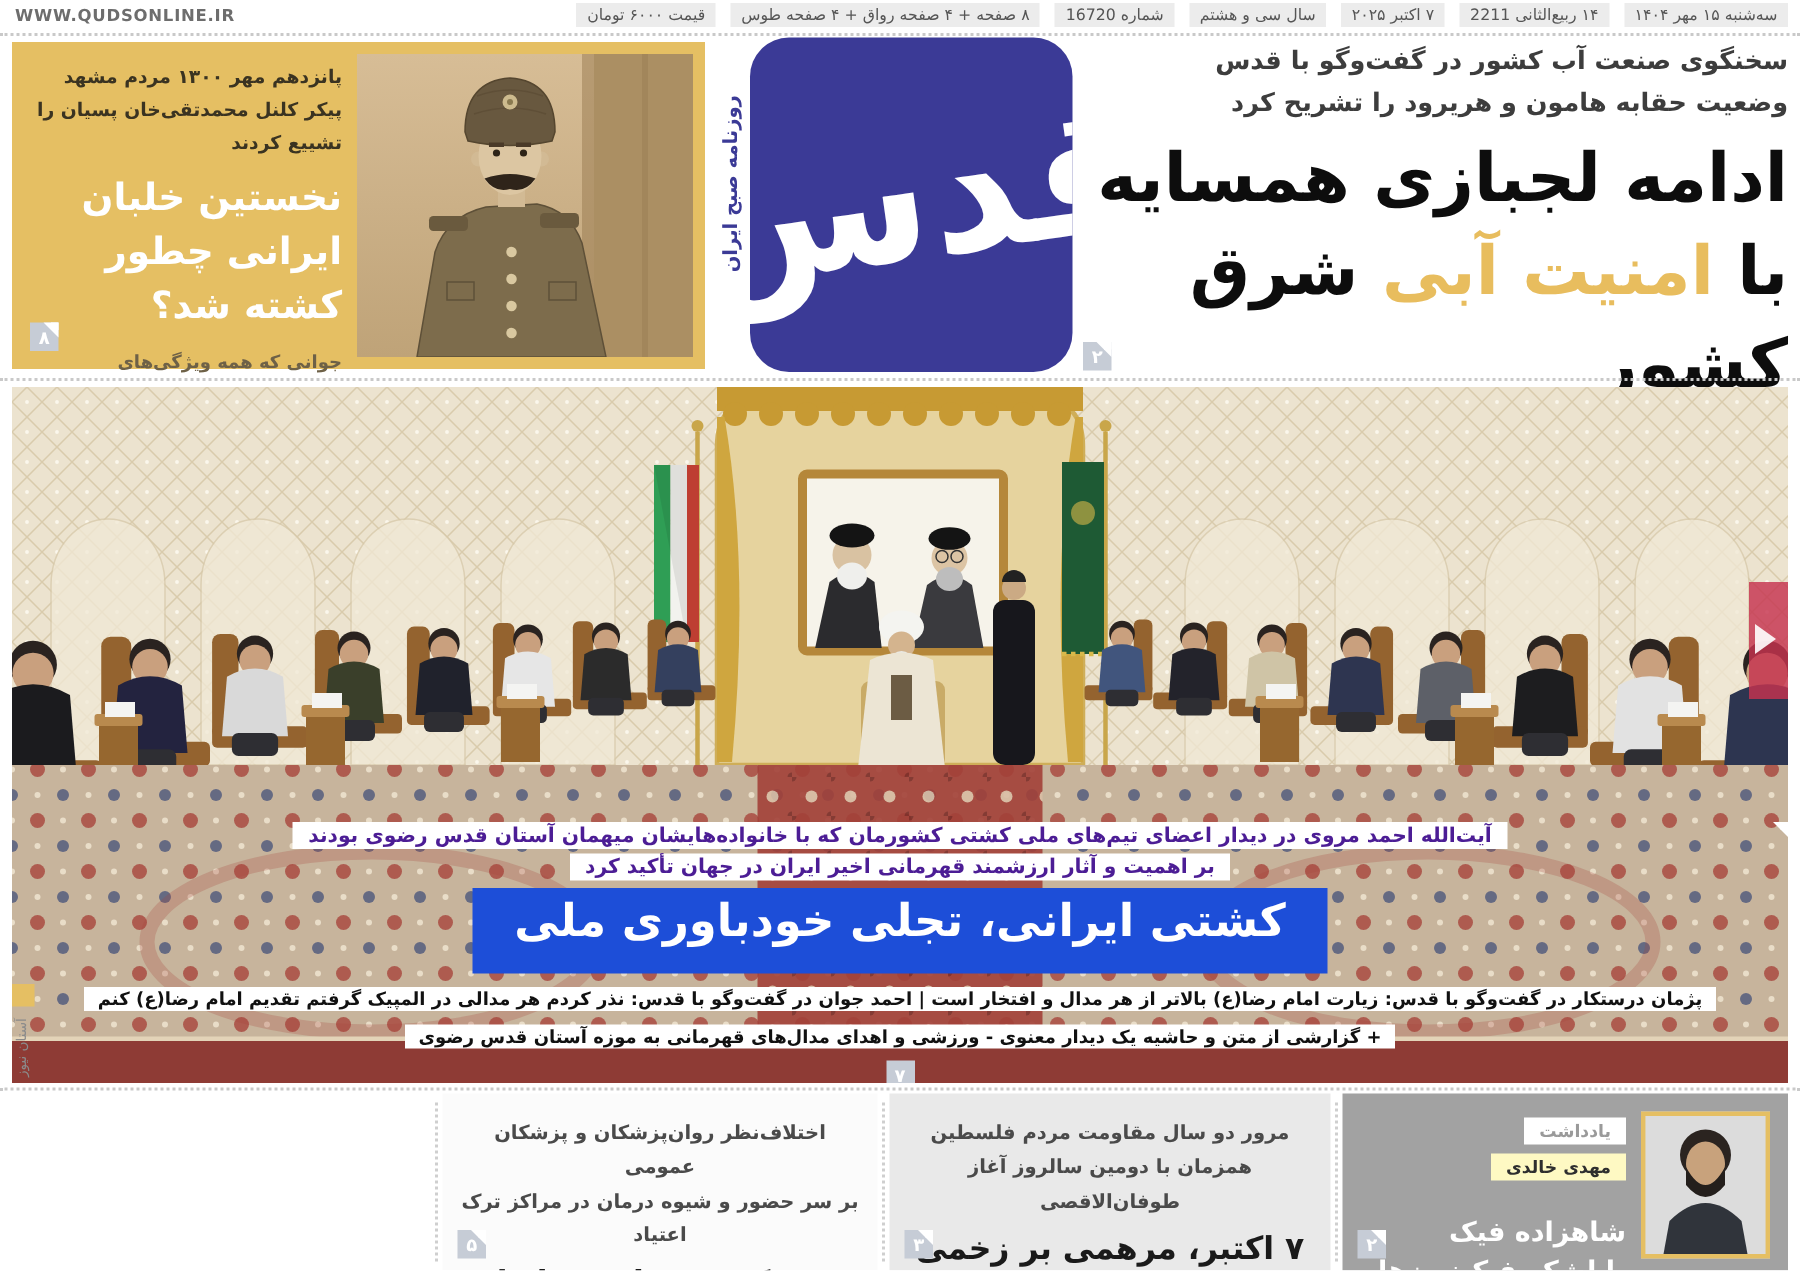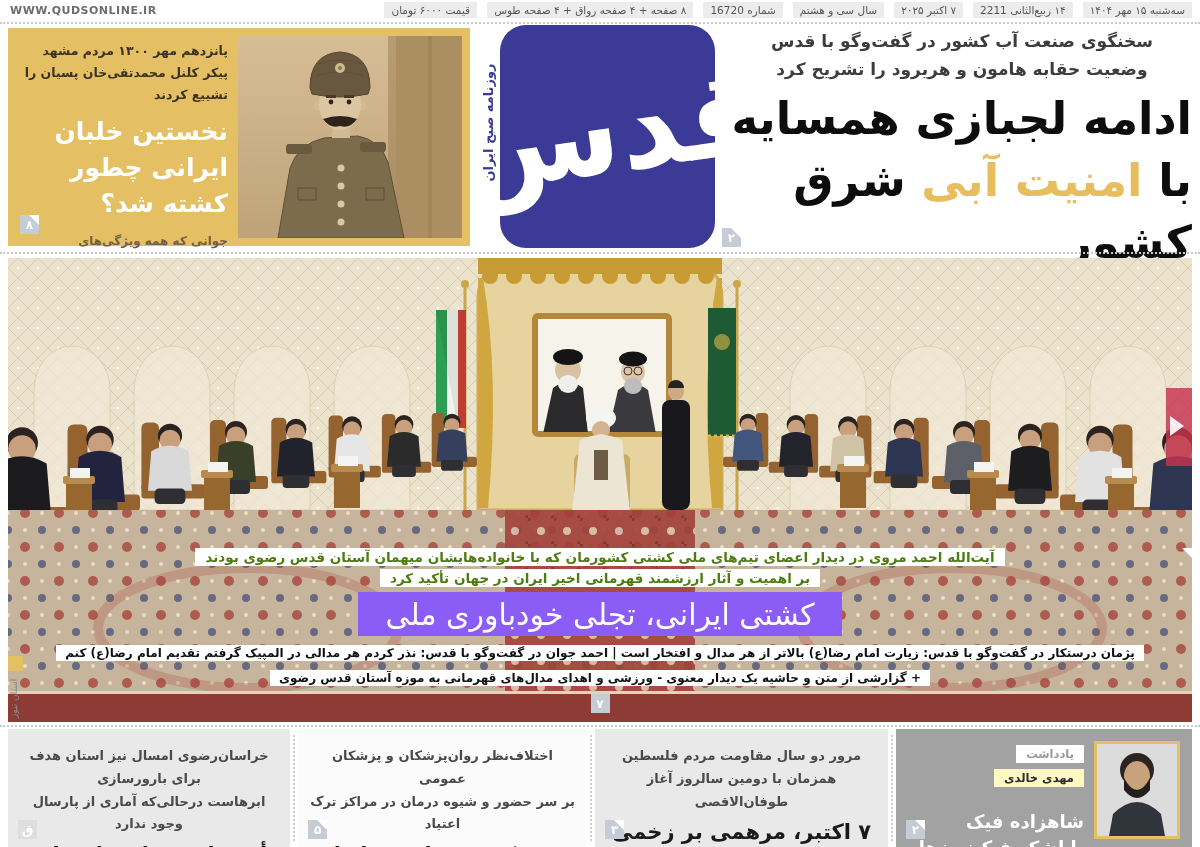--- a/index.html
+++ b/index.html
@@ -18,38 +18,38 @@
   .hist-kicker{font-size:12.5px;font-weight:bold;color:#3a3321;line-height:1.75;}
   .hist-headline{font-size:25px;font-weight:900;color:#fff;line-height:1.45;margin-top:8px;}
   .hist-deck{font-size:12px;font-weight:bold;color:#6e6147;line-height:1.8;margin-top:9px;}
   
   .tagline{position:absolute;left:408px;top:115px;width:160px;text-align:center;
            transform:rotate(-90deg);color:#3b3a96;font-weight:bold;font-size:13px;}
   .logo{position:absolute;left:500px;top:25px;width:215px;height:223px;background:#3b3a96;
         border-radius:26px;display:flex;align-items:center;justify-content:center;overflow:hidden;}
   .logo-word{color:#fff;font-size:118px;font-weight:bold;transform:rotate(-8deg) translate(4px,-6px);line-height:1;}
   
-  .lead-kicker{position:absolute;right:8px;top:28px;width:460px;direction:rtl;text-align:center;
+  .lead-kicker{position:absolute;right:8px;top:28px;width:460px;direction:rtl;text-align:right;
                font-size:17px;font-weight:bold;color:#3d3d3d;line-height:1.62;}
   .lead-headline{position:absolute;right:8px;top:88px;width:480px;direction:rtl;text-align:right;
                  font-size:45px;font-weight:900;color:#0d0d0d;line-height:1.38;}
   .accent{color:#e8bd5e;}
   
   .pbadge{width:19px;height:19px;background:#c6ccd6;color:#fff;font-size:12px;font-weight:bold;
           display:flex;align-items:center;justify-content:center;position:absolute;}
   .pbadge::after{content:"";position:absolute;top:0;right:0;
                  border:5px solid transparent;border-top-color:#fff;border-right-color:#fff;}
   
   .photo{position:absolute;left:8px;top:258px;width:1184px;height:464px;overflow:hidden;}
   .photo svg.scene{position:absolute;left:0;top:0;}
   .caption-wrap{position:absolute;left:0;right:0;top:290px;display:flex;flex-direction:column;
                 align-items:center;gap:3px;direction:rtl;}
-  .capline{background:#fff;padding:1px 10px;font-size:13.5px;font-weight:bold;color:#4d7c0f;white-space:nowrap;text-align:center;}
-  .photo-headline{background:#8b5cf6;color:#fff;font-size:30px;font-weight:400;
-                  padding:5px 28px 4px;white-space:nowrap;margin-top:2px;}
+  .capline{background:#fff;padding:1px 10px;font-size:13.5px;font-weight:bold;color:#4c1d95;white-space:nowrap;text-align:center;}
+  .photo-headline{background:#1d4ed8;color:#fff;font-size:30px;font-weight:700;
+                  padding:5px 28px 17px;white-space:nowrap;margin-top:2px;}
   .deckline{background:#fff;padding:1px 9px;font-size:12px;font-weight:bold;color:#111;white-space:nowrap;margin-top:6px;}
   .pbadge.inflow{position:static;margin-top:5px;}
   .credit-marker{position:absolute;left:0;top:398px;width:15px;height:15px;background:#e5bf63;}
   .agency-tab{position:absolute;right:0;top:130px;width:26px;height:78px;background:rgba(198,51,79,.82);}
   .agency-tab svg{position:absolute;left:2px;top:24px;}
   
   .bottom{position:absolute;left:8px;right:8px;top:729px;bottom:0;display:flex;direction:rtl;}
   .vsep{width:0;border-left:2px dotted #cfcfcf;margin:6px 3px;}
   .card{position:relative;direction:rtl;}
   .card .pbadge{left:10px;bottom:8px;}
@@ -500,23 +500,15 @@
       <div class="kicker">
         <span>اختلاف‌نظر روان‌پزشکان و پزشکان عمومی</span><br>
         <span>بر سر حضور و شیوه درمان در مراکز ترک اعتیاد</span>
       </div>
       <div class="headline">چه کسی متادون‌ها را می‌فروشد؟</div>
       <div class="pbadge">۵</div>
     </div>
 
     <div class="vsep"></div>
 
-    <div class="card tcard card-clouds">
-      <div class="kicker">
-        <span>خراسان‌رضوی امسال نیز استان هدف برای بارورسازی</span><br>
-        <span>ابرهاست درحالی‌که آماری از پارسال وجود ندارد</span>
-      </div>
-      <div class="headline">تأثیر بارورسازی ابرها در هاله‌ای از ابهام</div>
-      <div class="pbadge qmark">ق</div>
-    </div>
 
   </div>
 </div>
 
 </body></html>

